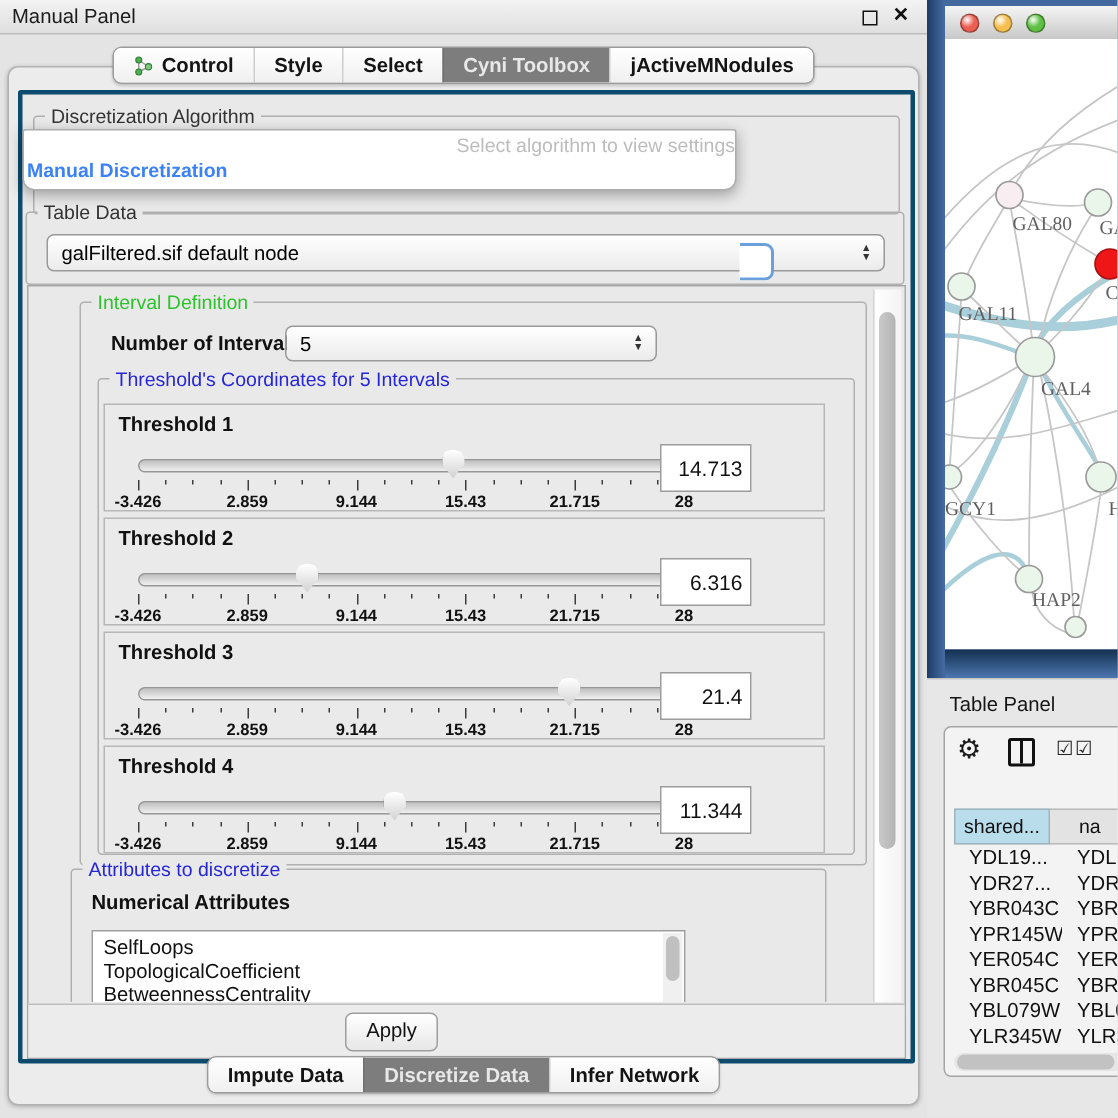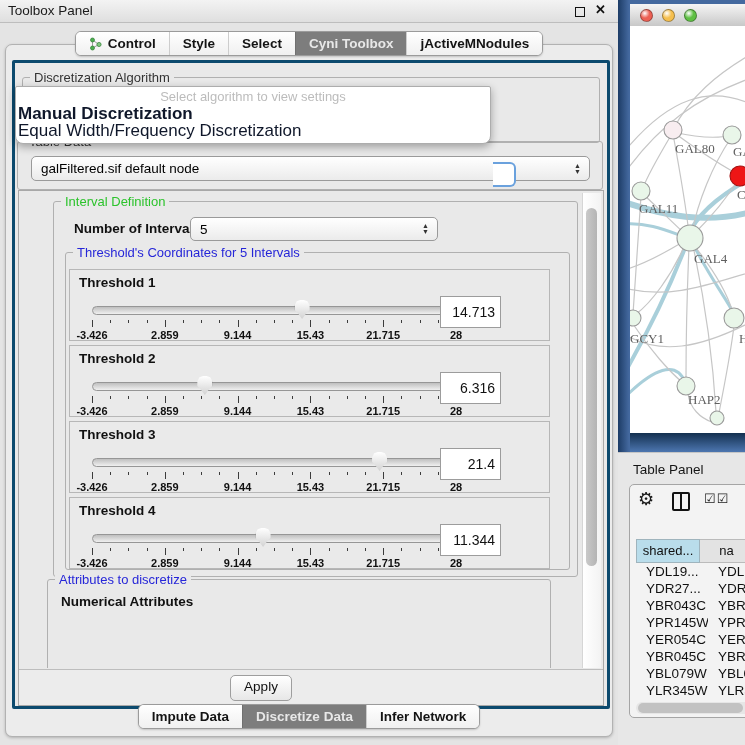--- a/index.html
+++ b/index.html
@@ -33,22 +33,22 @@
   .gtitle.green{color:#2cc32c;} .gtitle.blue{color:#2626d8;} .gtitle.dark{color:#333;}
   .boldlabel{font-size:13.5px;font-weight:bold;color:#111;position:absolute;white-space:nowrap;}
   .combo{position:absolute;background:linear-gradient(#ffffff,#ebebeb);border:1px solid #9a9a9a;
          border-radius:5px;font-size:13.5px;display:flex;align-items:center;
          padding:0 26px 0 9px;color:#000;cursor:default;}
   .combo .arrows{position:absolute;right:8px;top:50%;transform:translateY(-50%);
                  display:flex;flex-direction:column;font-size:7px;line-height:6px;color:#333;}
   
   .popup{position:absolute;left:12px;top:83px;width:474px;background:#fff;border:1px solid #adadad;
          border-radius:2px 2px 8px 8px;box-shadow:0 3px 9px rgba(0,0,0,.32);z-index:20;padding:2px 0 4px;}
-  .popup .prompt{text-align:center;color:#bcbcbc;font-size:13px;height:16px;line-height:16px;}
-  .dd-item{font-size:17px;height:17px;line-height:17px;padding-left:2px;color:#0f172a;cursor:default;}
+  .popup .prompt{text-align:right;color:#bcbcbc;font-size:13px;height:16px;line-height:16px;}
+  .dd-item{font-size:13px;height:17px;line-height:17px;padding-left:2px;color:#3b82f6;cursor:default;}
   .dd-item.sel{font-weight:bold;}
   .combo-fragment{position:absolute;left:478px;top:99px;width:21px;height:21px;background:#fff;
                   border:2px solid #6aa1dd;border-left:none;border-radius:0 6px 6px 0;z-index:4;}
   
   .panel-b{position:absolute;left:3px;top:127px;width:584px;height:514px;background:#e9e9e9;
            border:1px solid #a8a8a8;}
   .viewport{position:absolute;left:2px;top:2px;width:558px;height:475px;overflow:hidden;}
   .vscroll{position:absolute;right:2px;top:2px;width:18px;height:475px;
            background:linear-gradient(90deg,#ffffff,#f3f3f3);border-left:1px solid #d6d6d6;}
   .vscroll .thumb{position:absolute;left:3px;top:15px;width:11px;height:358px;
@@ -106,21 +106,21 @@
   .trow .c1{width:62px;padding-left:10px;overflow:hidden;}
   .trow .c2{flex:1;padding-left:10px;overflow:hidden;}
   .hscroll{position:absolute;left:6px;right:0;bottom:3px;height:12px;background:#e6e6e6;border-radius:6px;}
   .hscroll .thumb{position:absolute;left:2px;top:1px;height:10px;width:92%;background:#c2c2c2;border-radius:5px;}
 </style>
 </head>
 <body>
 
 <div id="left-region">
   <div class="titlebar">
-    <span class="wtitle">Toolbox Panel</span>
+    <span class="wtitle">Manual Panel</span>
     <span class="float-icon"></span>
     <span class="close-icon">✕</span>
   </div>
 
   <div class="outer-panel"></div>
 
   <div class="tabstrip" id="top-tabs">
     <div class="tabrow" id="top-tabrow">
         <div class="tab">
           <svg width="13" height="14" viewBox="0 0 13 14">
@@ -150,21 +150,20 @@
 
     <div class="group" style="left:7px;top:14px;width:576px;height:64px;">
       <span class="gtitle dark">Discretization Algorithm</span>
     </div>
     <div class="combo-fragment"></div>
 
     <div class="popup" style="left:0;top:23px;">
       <div class="prompt">Select algorithm to view settings</div>
       <div id="dropdown-items">
           <div class="dd-item sel">Manual Discretization</div>
-          <div class="dd-item">Equal Width/Frequency Discretization</div>
         </div>
     </div>
 
     <div class="group" style="left:2px;top:78px;width:584px;height:47px;">
       <span class="gtitle dark">Table Data</span>
       <div class="combo" style="left:13px;top:14px;width:522px;height:23px;">
         <span>galFiltered.sif default node</span>
         <span class="arrows">
             <span>▲</span>
             <span>▼</span>
@@ -344,20 +343,30 @@
                   </div>
                   <div class="vbox">11.344</div>
                 </div>
               </div>
           </div>
         </div>
 
         <div class="group" style="left:26px;top:386px;width:502px;height:120px;">
           <span class="gtitle blue">Attributes to discretize</span>
           <span class="boldlabel" style="left:13px;top:14px;">Numerical Attributes</span>
+          <div class="listbox">
+            <div id="attr-items" style="padding-top:3px;">
+                <div class="item">SelfLoops</div>
+                <div class="item">TopologicalCoefficient</div>
+                <div class="item">BetweennessCentrality</div>
+              </div>
+            <div class="list-vscroll">
+              <div class="thumb"></div>
+            </div>
+          </div>
         </div>
 
       </div>
       <div class="vscroll">
         <div class="thumb"></div>
       </div>
       <div class="footer">
         <div class="aqua-btn">Apply</div>
       </div>
     </div>

